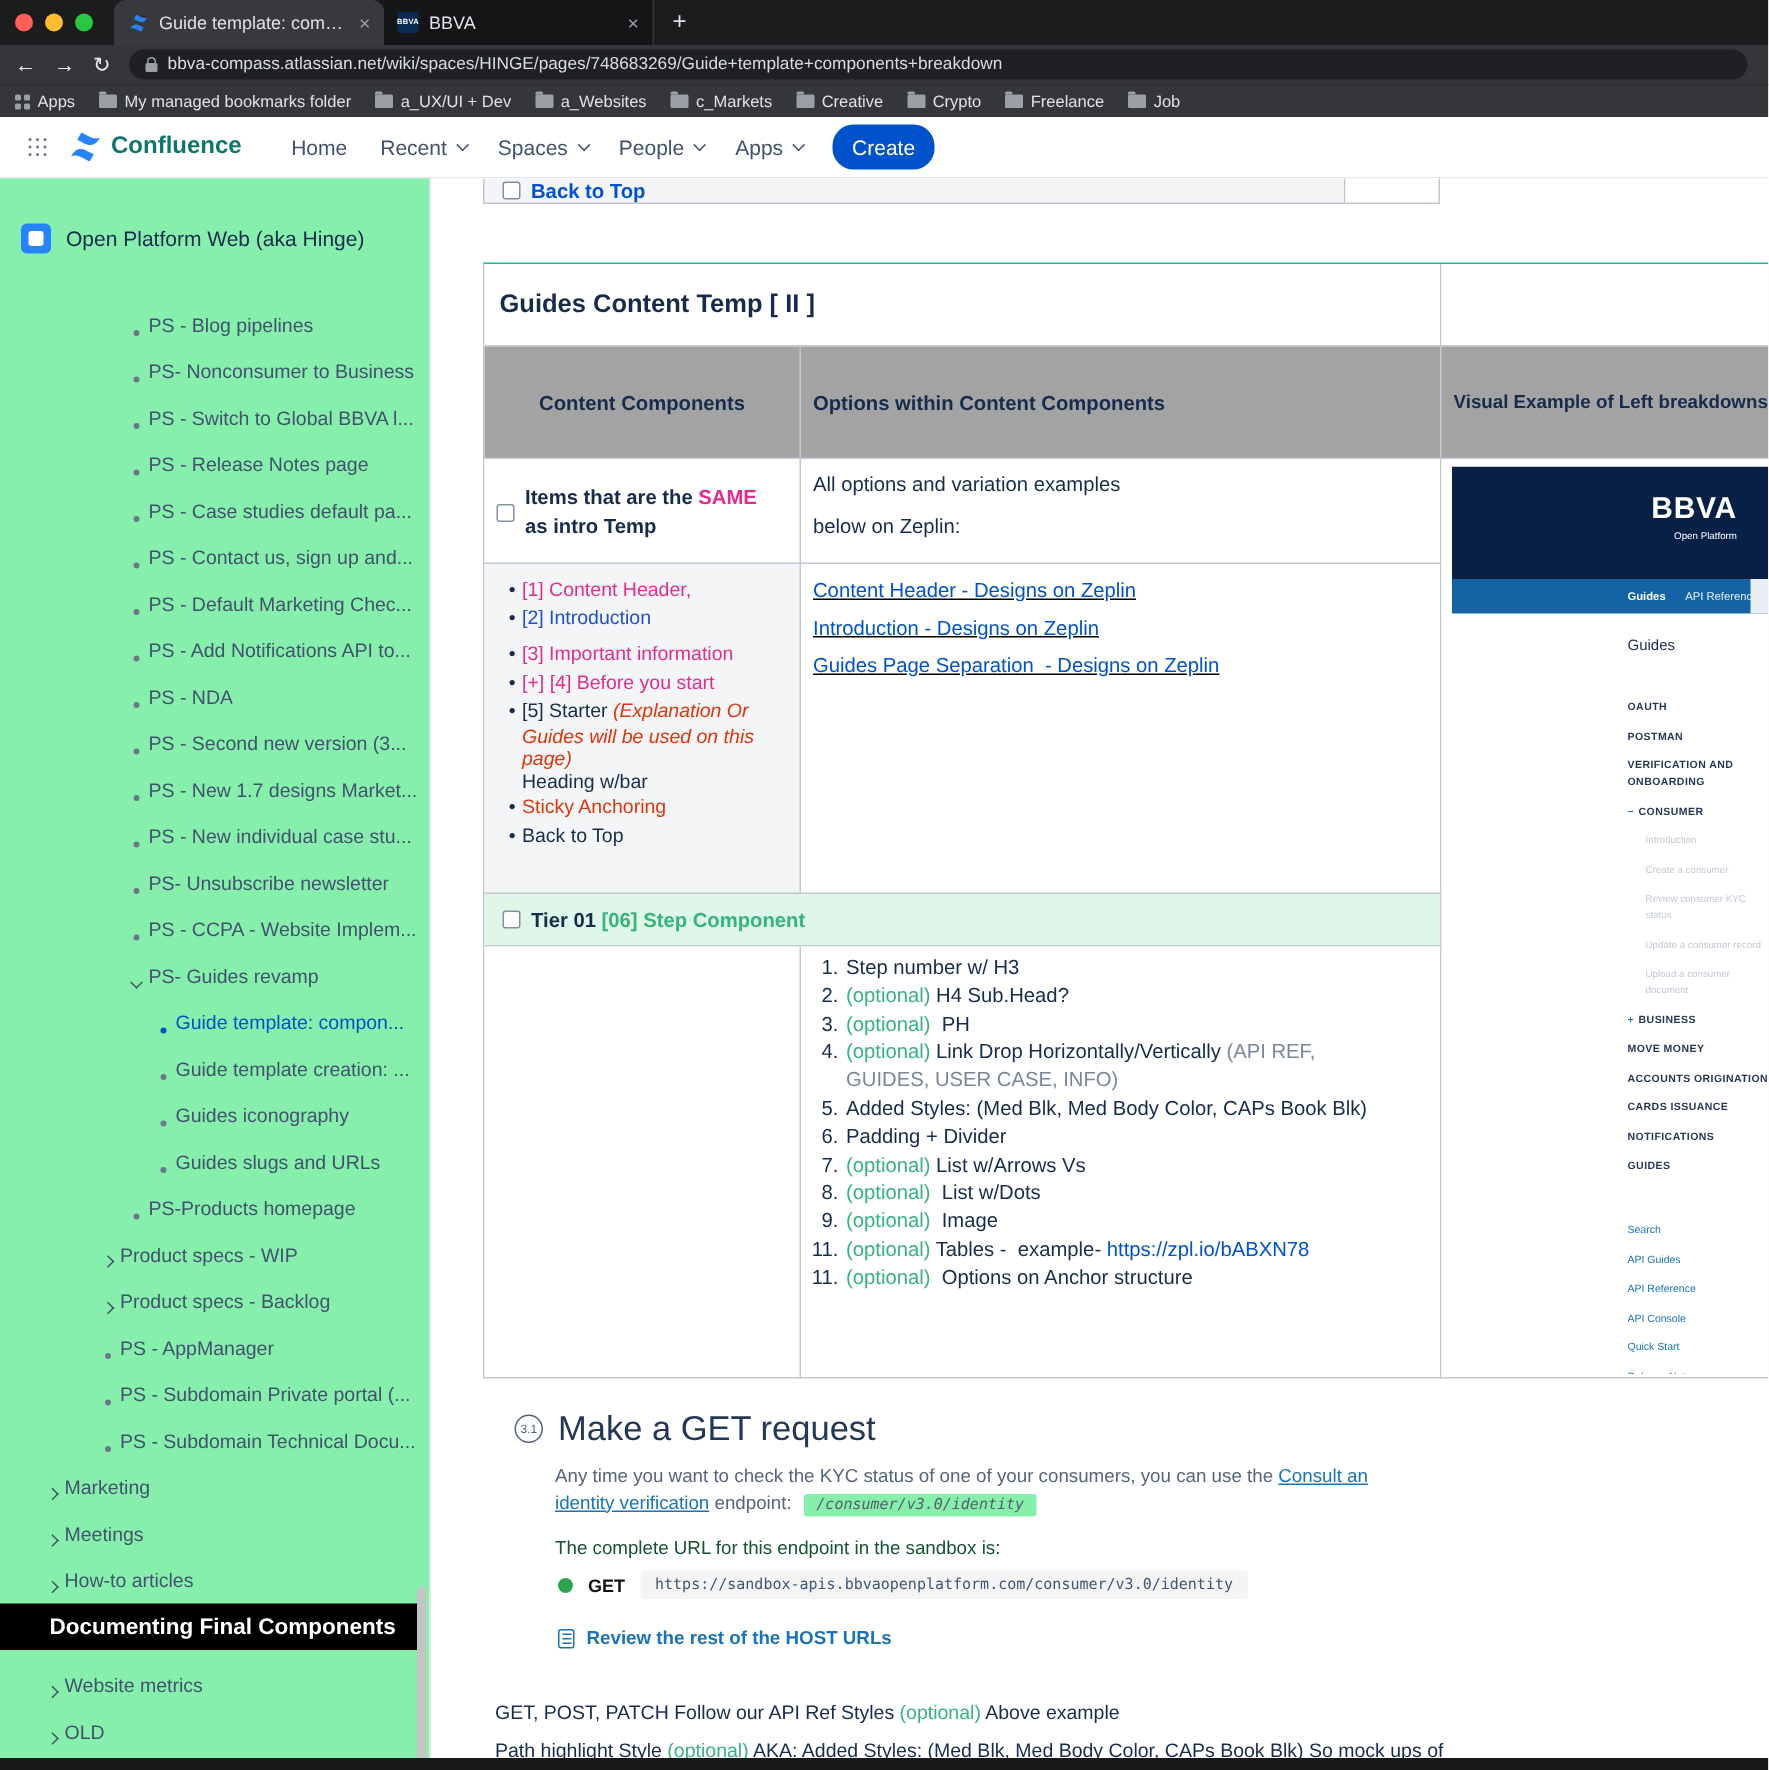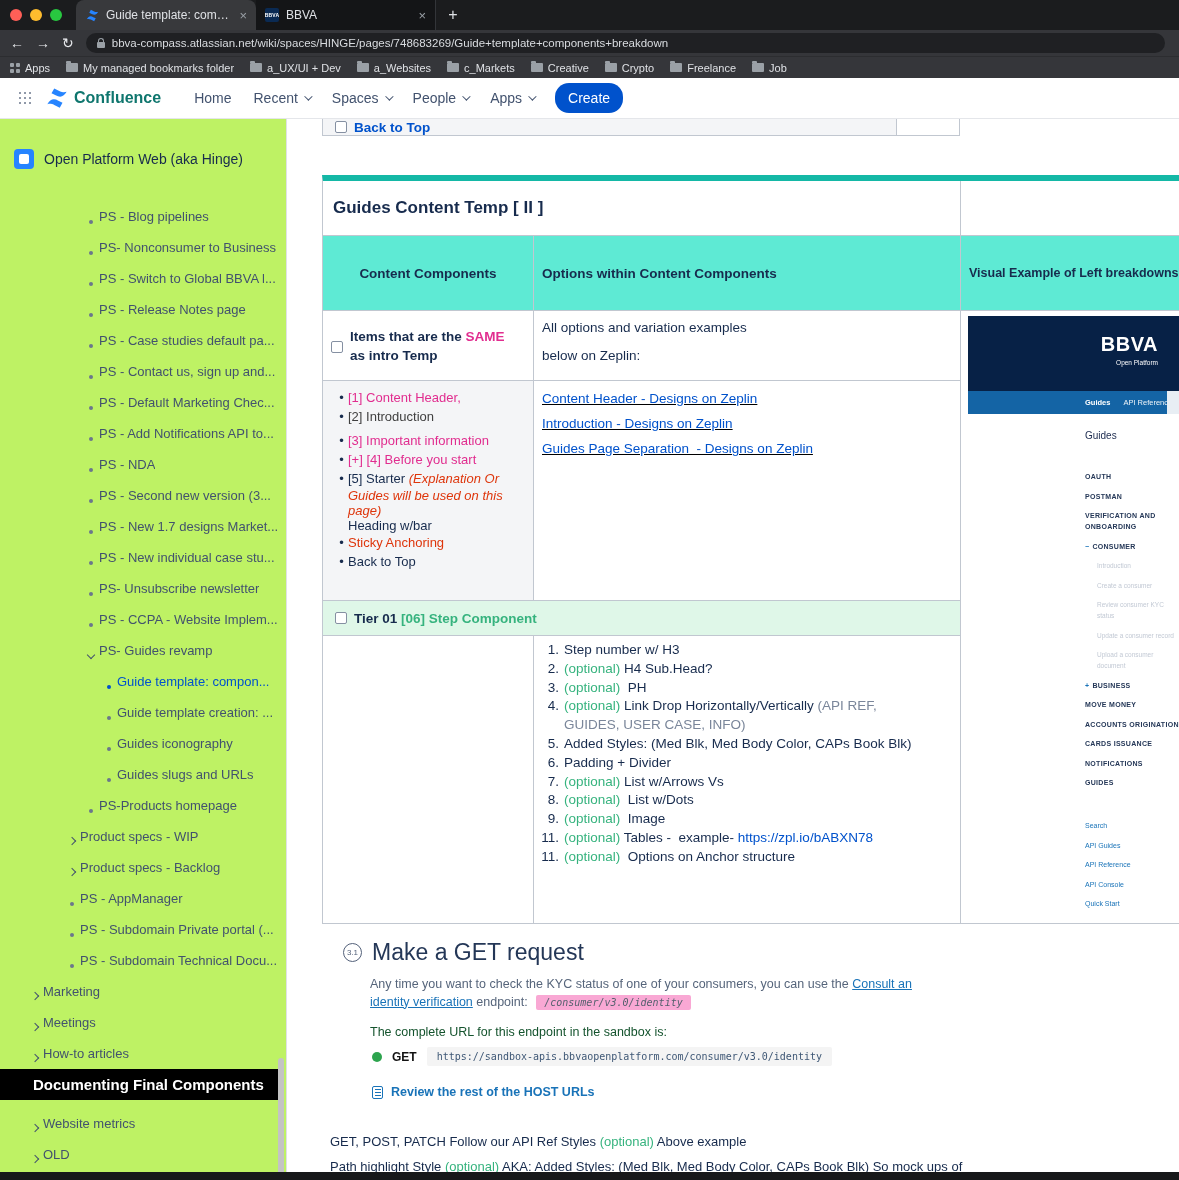--- a/index.html
+++ b/index.html
@@ -40,21 +40,21 @@
   .dots9wrap{width:22px;height:22px;display:flex;align-items:center;justify-content:center;margin:0 4px;}
   .dots9{width:2px;height:2px;background:#6B778C;border-radius:50%;box-shadow:5px 0 0 #6B778C,10px 0 0 #6B778C,0 5px 0 #6B778C,5px 5px 0 #6B778C,10px 5px 0 #6B778C,0 10px 0 #6B778C,5px 10px 0 #6B778C,10px 10px 0 #6B778C;margin:-10px 0 0 -10px;}
   .logo{display:inline-flex;align-items:center;gap:6px;margin:0 22px 0 6px;}
   .logo-text{font-size:16px;font-weight:700;color:#0f766e;}
   .navitems{display:inline-flex;align-items:center;}
   .navitem{display:inline-flex;align-items:center;gap:6px;font-size:14px;color:#42526E;padding:0 11px;height:40px;}
   .chev-down{width:6px;height:6px;border-right:1.6px solid #42526E;border-bottom:1.6px solid #42526E;transform:rotate(45deg) translateY(-2px);display:inline-block;}
   .create-btn{background:#0052CC;color:#fff;border:none;font-family:inherit;font-size:14px;font-weight:500;padding:7px 13px;border-radius:14px;margin-left:10px;}
 
   
-  .sidebar{position:absolute;left:0;top:119px;width:287px;height:1061px;background:#bef264;border-right:1px solid #DFE1E6;overflow:hidden;}
+  .sidebar{position:absolute;left:0;top:119px;width:287px;height:1061px;background:#86efac;border-right:1px solid #DFE1E6;overflow:hidden;}
   .space-header{display:flex;align-items:center;gap:10px;padding:30px 14px 24px 14px;}
   .space-icon{width:20px;height:20px;border-radius:4px;background:#2684FF;position:relative;flex:0 0 20px;}
   .space-icon:after{content:'';position:absolute;left:5px;top:5px;width:10px;height:10px;background:#fff;border-radius:2px;}
   .space-name{font-size:14px;color:#172B4D;}
   .tree-item{height:31px;display:flex;align-items:flex-end;font-size:13px;color:#42526E;}
   .tree-item.active{color:#0052CC;}
   .tree-item.underl .tree-label{text-decoration:underline;color:#172B4D;}
   .lvl0{padding-left:27px;} .lvl1{padding-left:64px;} .lvl2{padding-left:83px;} .lvl3{padding-left:101px;}
   .marker{width:16px;flex:0 0 16px;display:flex;align-items:center;justify-content:center;color:#6B778C;}
   .active .marker{color:#0052CC;}
@@ -65,25 +65,25 @@
   .tree-banner{height:31px;width:280px;margin:8px 0 0 0;background:#000;color:#fff;font-weight:700;font-size:15px;display:flex;align-items:center;padding-left:33px;}
   .side-scroll{position:absolute;right:2px;top:939px;width:6px;height:130px;background:#C4C4C4;border-radius:3px;}
 
   
   .main{position:absolute;left:288px;top:119px;width:891px;height:1061px;background:#fff;overflow:hidden;}
   .strip-cell{position:absolute;left:34px;top:0;width:575px;height:17px;background:#F4F5F7;border:1px solid #C1C7D0;border-top:none;display:flex;align-items:center;gap:7px;padding-left:12px;}
   .strip-cell2{position:absolute;left:609px;top:0;width:63px;height:17px;background:#fff;border-right:1px solid #C1C7D0;border-bottom:1px solid #C1C7D0;}
   .btt{color:#0052CC;font-weight:700;font-size:13.5px;}
   .cbx{width:12px;height:12px;border:1px solid #8590A2;border-radius:2px;background:#fff;flex:0 0 12px;display:inline-block;}
 
-  .ctable{position:absolute;left:34px;top:56px;width:857px;display:grid;grid-template-columns:211px 427px 219px;grid-template-rows:55px 75px 70px 220px 35px 288px;border-top:6px solid #14b8a6;border-left:1px solid #C1C7D0;}
+  .ctable{position:absolute;left:34px;top:56px;width:857px;display:grid;grid-template-columns:211px 427px 219px;grid-template-rows:55px 75px 70px 220px 35px 288px;border-top:1px solid #14b8a6;border-left:1px solid #C1C7D0;}
   .cell{border-right:1px solid #C1C7D0;border-bottom:1px solid #C1C7D0;background:#fff;overflow:hidden;}
   .title-cell{grid-column:1/3;grid-row:1;display:flex;align-items:center;padding:0 10px;font-size:17px;font-weight:700;color:#172B4D;}
   .title-side{grid-column:3;grid-row:1;}
-  .yh{background:#5eead4;display:flex;align-items:center;font-weight:700;font-size:13.5px;color:#172B4D;}
+  .yh{background:#a3a3a3;display:flex;align-items:center;font-weight:700;font-size:13.5px;color:#172B4D;}
   .yh1{grid-column:1;grid-row:2;justify-content:center;text-align:center;}
   .yh2{grid-column:2;grid-row:2;padding-left:8px;}
   .yh3{grid-column:3;grid-row:2;padding-left:8px;font-size:12.5px;white-space:nowrap;}
   .same-left{grid-column:1;grid-row:3;display:flex;align-items:center;gap:7px;padding:9px 8px;}
   .same-left .cbx{margin-top:2px;}
   .same-text{font-weight:700;font-size:13.5px;line-height:19px;color:#172B4D;width:168px;}
   .same-right{grid-column:2;grid-row:3;padding:9px 8px;font-size:13.5px;color:#172B4D;}
   .same-right div{margin-bottom:13px;}
   .visual-cell{grid-column:3;grid-row:3/7;position:relative;}
   .bullets-cell{grid-column:1;grid-row:4;background:#F4F5F7;padding:7px 4px 0 12px;}
@@ -97,24 +97,24 @@
   .z-link{font-size:13.5px;color:#0052CC;line-height:25px;white-space:pre-wrap;}
   .tier-cell{grid-column:1/3;grid-row:5;background:#DFF7E8;display:flex;align-items:center;gap:7px;padding-left:12px;}
   .tier-text{font-weight:700;font-size:13.5px;color:#172B4D;white-space:pre-wrap;}
   .empty-cell{grid-column:1;grid-row:6;}
   .steps-cell{grid-column:2;grid-row:6;padding:5px 8px 0 6px;}
   .step-row{display:flex;}
   .step-num{width:24px;flex:0 0 24px;text-align:right;padding-right:5px;font-size:13.5px;line-height:18.8px;color:#172B4D;}
   .step-text{font-size:13.5px;line-height:18.8px;color:#172B4D;white-space:pre-wrap;max-width:370px;}
 
   
-  .pk{color:#E12D8F;} .bl{color:#404040;} .rd{color:#DE350B;} .rdi{color:#DE350B;font-style:italic;}
+  .pk{color:#E12D8F;} .bl{color:#1d4ed8;} .rd{color:#DE350B;} .rdi{color:#DE350B;font-style:italic;}
   .grn{color:#36B37E;} .gy{color:#7A869A;} .dk{color:#172B4D;} .lk{color:#0052CC;}
   .a-link{color:#1973B8;text-decoration:underline;}
-  .code-chip{font-family:"DejaVu Sans Mono",monospace;font-style:italic;font-size:10px;background:#f9a8d4;color:#55606E;padding:2px 8px;border-radius:2px;margin-left:5px;}
+  .code-chip{font-family:"DejaVu Sans Mono",monospace;font-style:italic;font-size:10px;background:#86efac;color:#55606E;padding:2px 8px;border-radius:2px;margin-left:5px;}
 
   
   .get-heading{position:absolute;left:55px;top:820px;display:flex;align-items:center;gap:10px;}
   .badge{width:19px;height:19px;border:1.5px solid #53617A;border-radius:50%;display:inline-flex;align-items:center;justify-content:center;font-size:8px;color:#53617A;flex:0 0 19px;}
   .h-text{font-size:23px;font-weight:400;color:#243757;}
   .para{position:absolute;left:82px;top:857px;width:548px;font-size:12.5px;line-height:17.5px;color:#56657B;}
   .para2{position:absolute;left:82px;top:906px;font-size:12.5px;color:#14532d;}
   .getrow{position:absolute;left:84px;top:928px;display:flex;align-items:center;gap:10px;}
   .getdot{width:10px;height:10px;border-radius:50%;background:#2DA44E;flex:0 0 10px;}
   .getlbl{font-size:12px;font-weight:700;color:#121212;}

